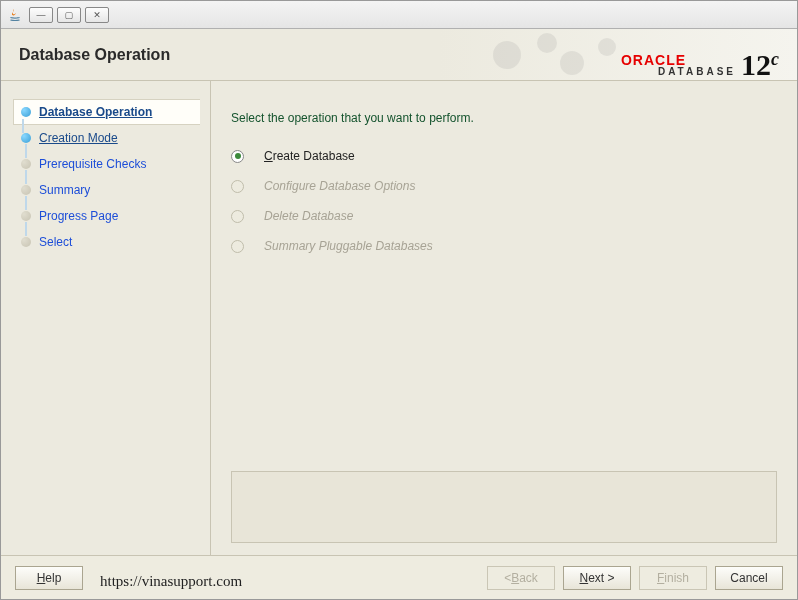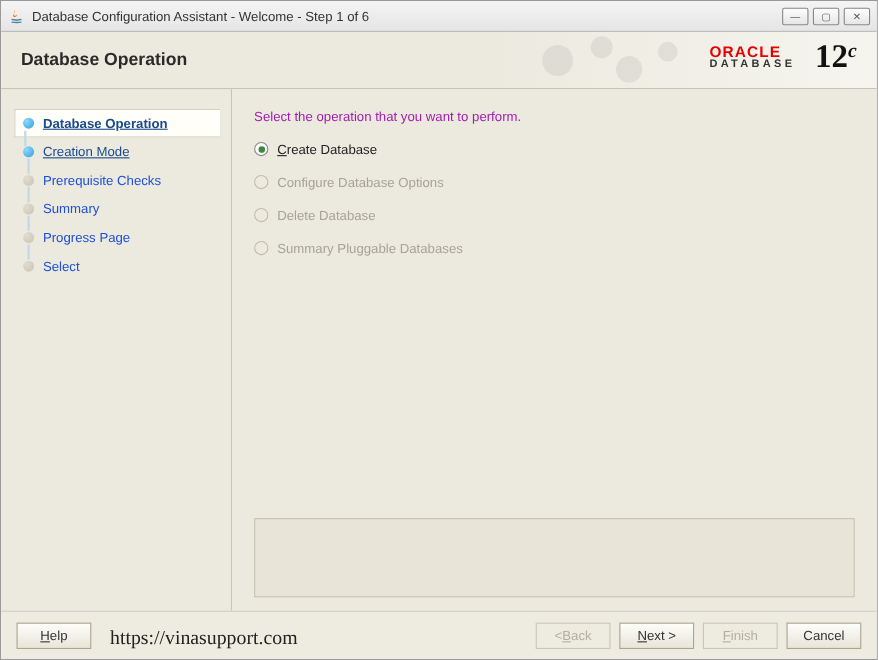--- a/index.html
+++ b/index.html
@@ -51,41 +51,42 @@
   padding-left: 18px;
 }
 .header h1 {
   font-size: 16px;
   font-weight: bold;
   color: #2a2a2a;
 }
 .logo-area {
   position: absolute;
   right: 18px;
-  top: 8px;
+  top: 21px;
   text-align: right;
   display: flex;
   align-items: center;
-  gap: 18px;
+  gap: 5px;
 }
 .oracle-logo {
   font-family: Arial, sans-serif;
   color: #e60000;
   font-weight: bold;
   font-size: 14px;
   letter-spacing: 1px;
   display: inline-flex;
   flex-direction: column;
   align-items: flex-start;
   line-height: 1;
 }
 .oracle-logo .sub {
   color: #333;
   font-size: 10px;
   letter-spacing: 3px;
+  margin-left: 37px;
 }
 .oracle-12c {
   font-family: Georgia, serif;
   font-size: 30px;
   font-weight: bold;
   color: #111;
   line-height: 1;
 }
 .oracle-12c sup { font-size: 18px; font-style: italic; vertical-align: top; }
 .gears {
@@ -146,28 +147,29 @@
 }
 .main {
   flex: 1;
   background: #eceadf;
   padding: 18px 20px 12px 20px;
   position: relative;
   font-size: 12px;
   display: flex;
   flex-direction: column;
 }
-.prompt { color: #a21caf; margin-bottom: 16px; }
+.prompt { color: #14532d; margin-bottom: 16px; margin-top: 12px; }
 .radio-row {
   display: flex;
-  gap: 8px;
+  align-items: center;
+  gap: 20px;
   height: 30px;
   color: #222;
 }
-.radio-row.disabled { color: #a7a395; }
+.radio-row.disabled { color: #a7a395; font-style: italic; }
 .radio-outer {
   width: 13px; height: 13px;
   border: 1px solid #888;
   border-radius: 50%;
   background: #fff;
   display: flex;
   align-items: center;
   justify-content: center;
 }
 .radio-row.disabled .radio-outer { border-color: #c0bdab; background: #edebdf; }
@@ -206,35 +208,34 @@
   align-items: center;
   justify-content: center;
 }
 .btn .ul { text-decoration: underline; }
 .btn.disabled { color: #b3afa0; border-color: #cac6b5; background: #eeece0; }
 .watermark {
   position: absolute;
   left: 100px;
   bottom: 10px;
   font-family: Georgia, serif;
-  font-size: 18px;
+  font-size: 15px;
   color: #222;
 }
 </style>
 </head>
 <body>
 
 <div class="titlebar">
   <span class="java-icon">
     <svg width="14" height="14" viewBox="0 0 14 14">
         <path d="M5 1c2 2-1 3 0 5 1 1 2 0 3-1-1 3-4 3-4 1 0-1 2-2 1-5z" fill="#e76f00"></path>
         <path d="M3 9c-1 0-1 1 0 1.3 2 .6 6 .6 8 0 1-.3 1-1.3 0-1.3-1 .6-6 .6-8 0zM3 11.5c-1 .2-1 1 0 1.2 2 .5 6 .5 8 0 1-.2 1-1 0-1.2-2 .5-6 .5-8 0z" fill="#5382a1"></path>
       </svg>
   </span>
-  <span class="title">Database Configuration Assistant - Welcome - Step 1 of 6</span>
   <div class="win-controls">
     <div class="win-btn">—</div>
     <div class="win-btn">▢</div>
     <div class="win-btn">✕</div>
   </div>
 </div>
 
 <div class="header">
   <h1>Database Operation</h1>
   <svg class="gears" viewBox="0 0 160 52">

